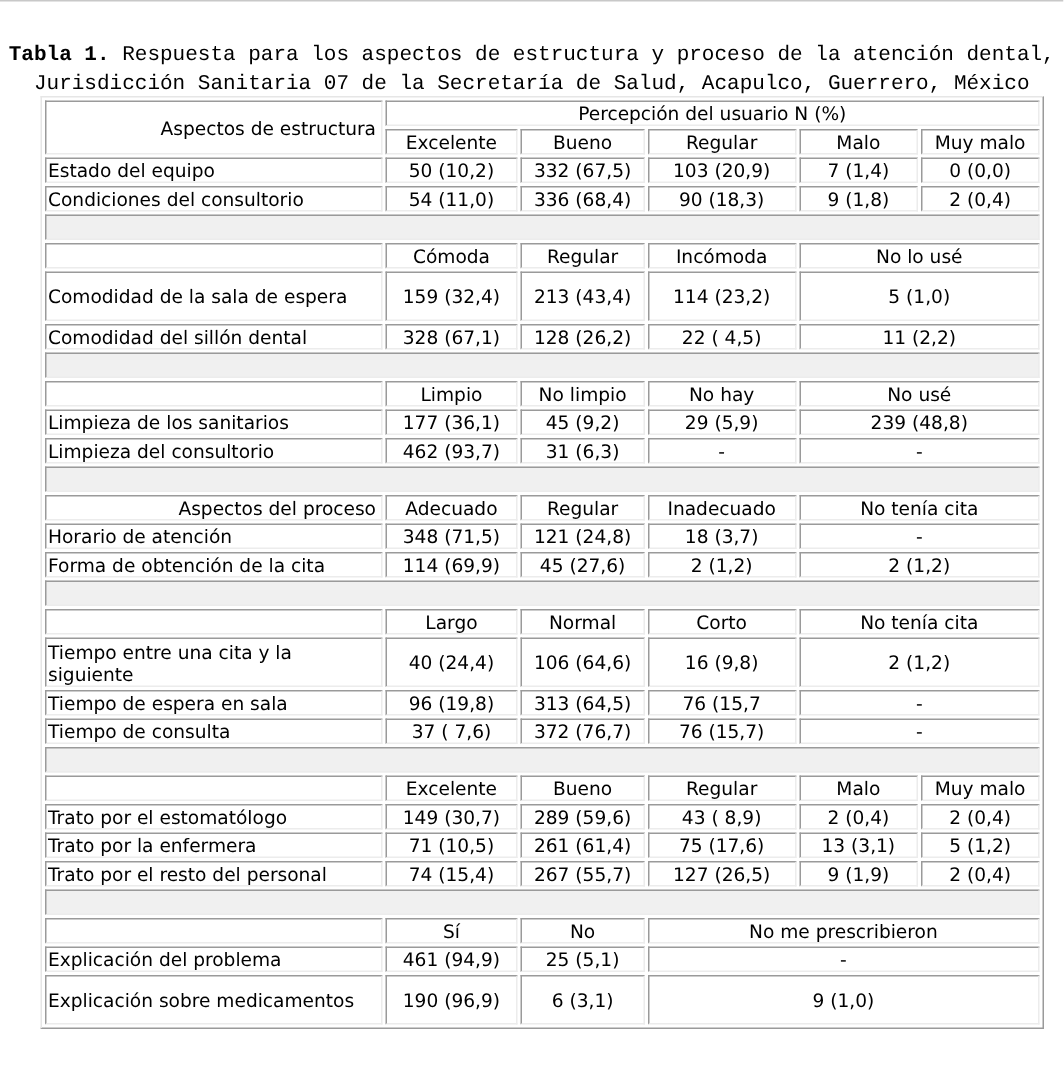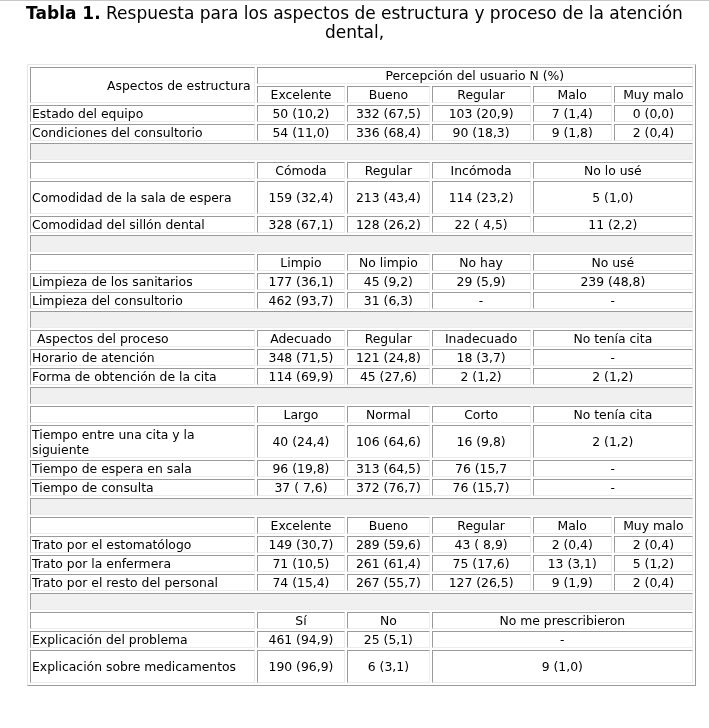--- a/index.html
+++ b/index.html
@@ -2,54 +2,55 @@
 <html><head>
 <meta charset="utf-8">
 <style>
   html, body { margin: 0; padding: 0; background: #ffffff; }
   body {
     width: 709px; height: 728px; position: relative; overflow: hidden;
     font-family: "DejaVu Sans", sans-serif; color: #000;
   }
   .topline { position: absolute; left: 0; top: 0; width: 709px; height: 1px; background: #c8c8c8; }
   .caption {
-    position: absolute; left: 0; top: 4px; width: 709px;
-    text-align: center; font-size: 17px; line-height: 19px;
+    position: absolute; left: 0; top: 28px; width: 709px;
+    text-align: center; font-size: 14px; line-height: 19px; font-family: Liberation Mono, monospace;
   }
   .caption b { font-weight: bold; }
   .tbl-wrap {
     position: absolute; left: 27px; top: 64px; width: 669px;
     border-right: 1px solid #9a9a9a; border-bottom: 1px solid #9a9a9a;
     border-left: 1px solid #e6e6e6; border-top: 1px solid #e6e6e6;
     box-sizing: border-box;
   }
   table {
     border-collapse: separate; border-spacing: 2px;
     width: 100%; table-layout: fixed;
     font-size: 12.4px;
   }
   td {
     border-top: 1px solid #9a9a9a; border-left: 1px solid #9a9a9a;
     border-right: 1px solid #ececec; border-bottom: 1px solid #ececec;
     padding: 0 3px; height: 15px; line-height: 15px;
     text-align: center; white-space: nowrap;
   }
   td.lbl { text-align: left; padding-left: 1px; white-space: normal; line-height: 15px; }
-  td.lbl2 { text-align: left; padding-left: 6px; }
+  td.lbl2 { text-align: right; padding-left: 6px; }
   td.tall { height: 31px; margin-top: 45px; }
   td.spacer { background: #f0f0f0; height: 15px; }
   td.head-main { text-align: right; white-space: normal; }
 </style>
 </head>
 <body>
 
 <div class="topline"></div>
 
 <div class="caption">
   <div><b>Tabla 1.</b><span> Respuesta para los aspectos de estructura y proceso de la atención dental,</span></div>
+  <div>Jurisdicción Sanitaria 07 de la Secretaría de Salud, Acapulco, Guerrero, México</div>
 </div>
 
 <div class="tbl-wrap">
 <table>
   <colgroup>
     <col style="width:213px">
         <col style="width:84px">
         <col style="width:78px">
         <col style="width:94px">
         <col style="width:75px">

